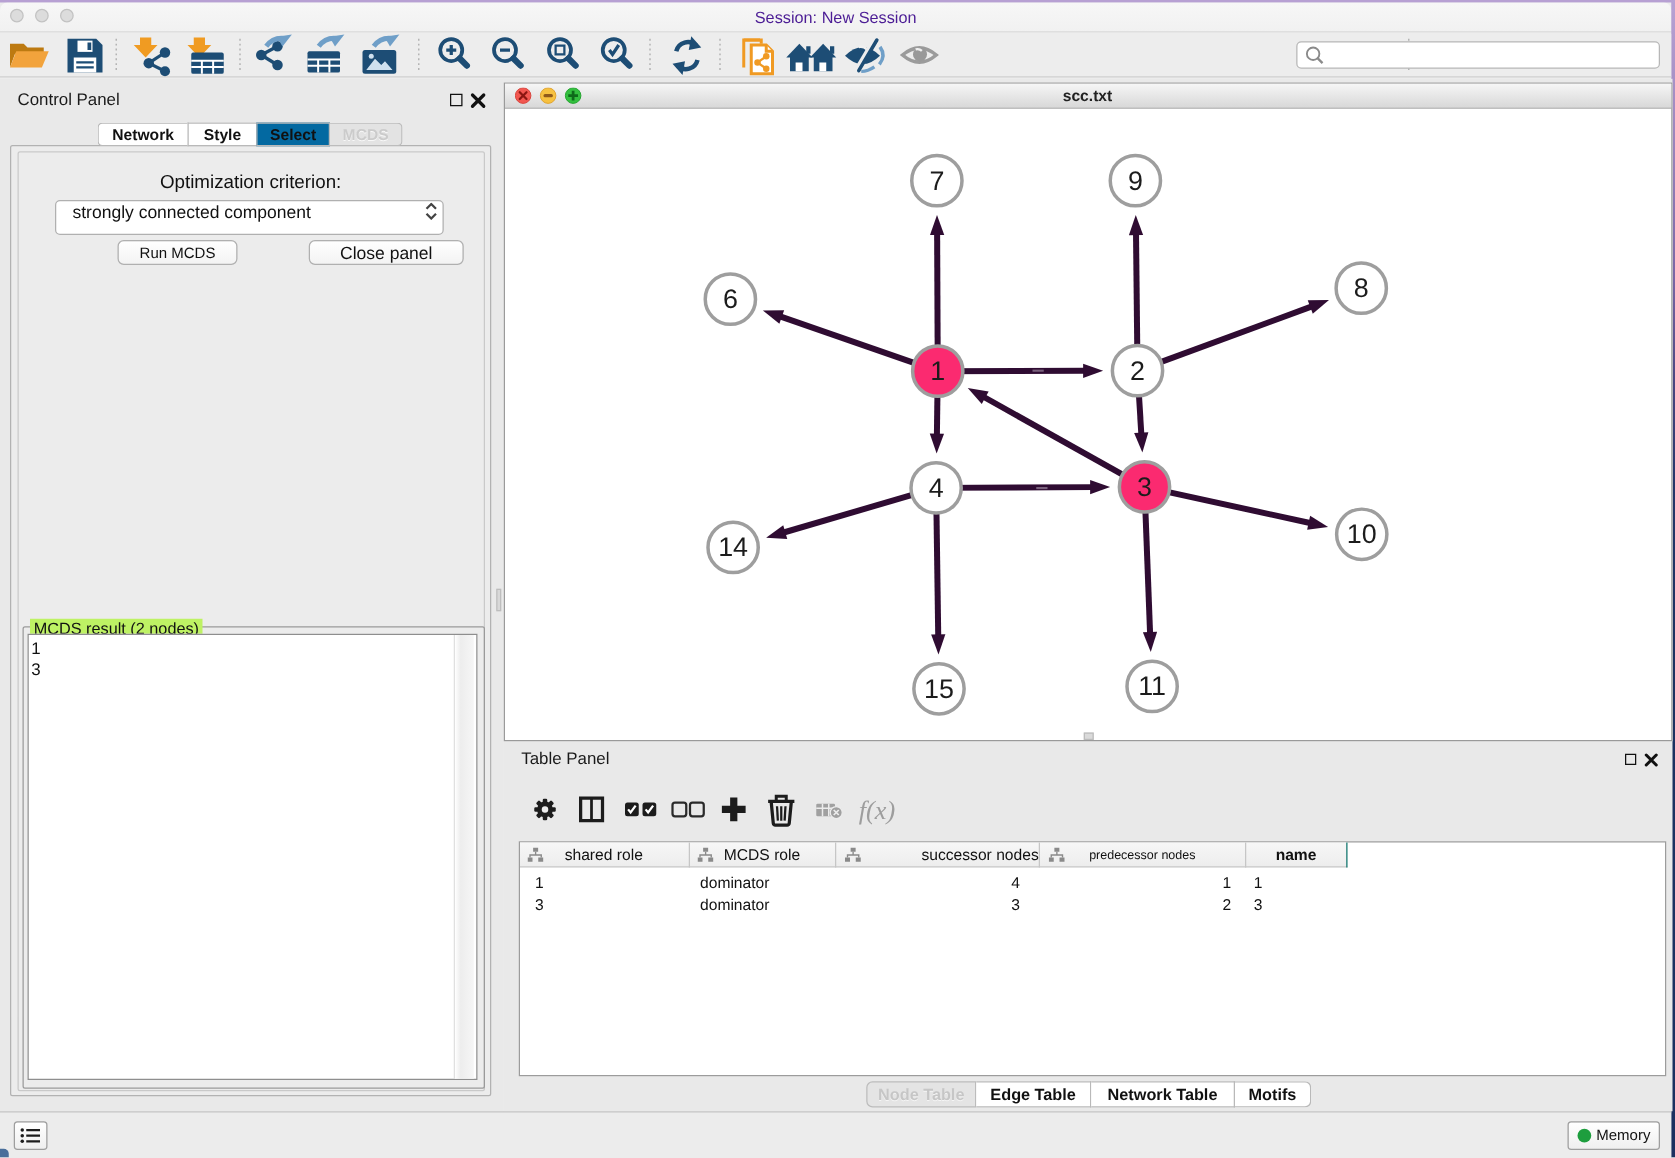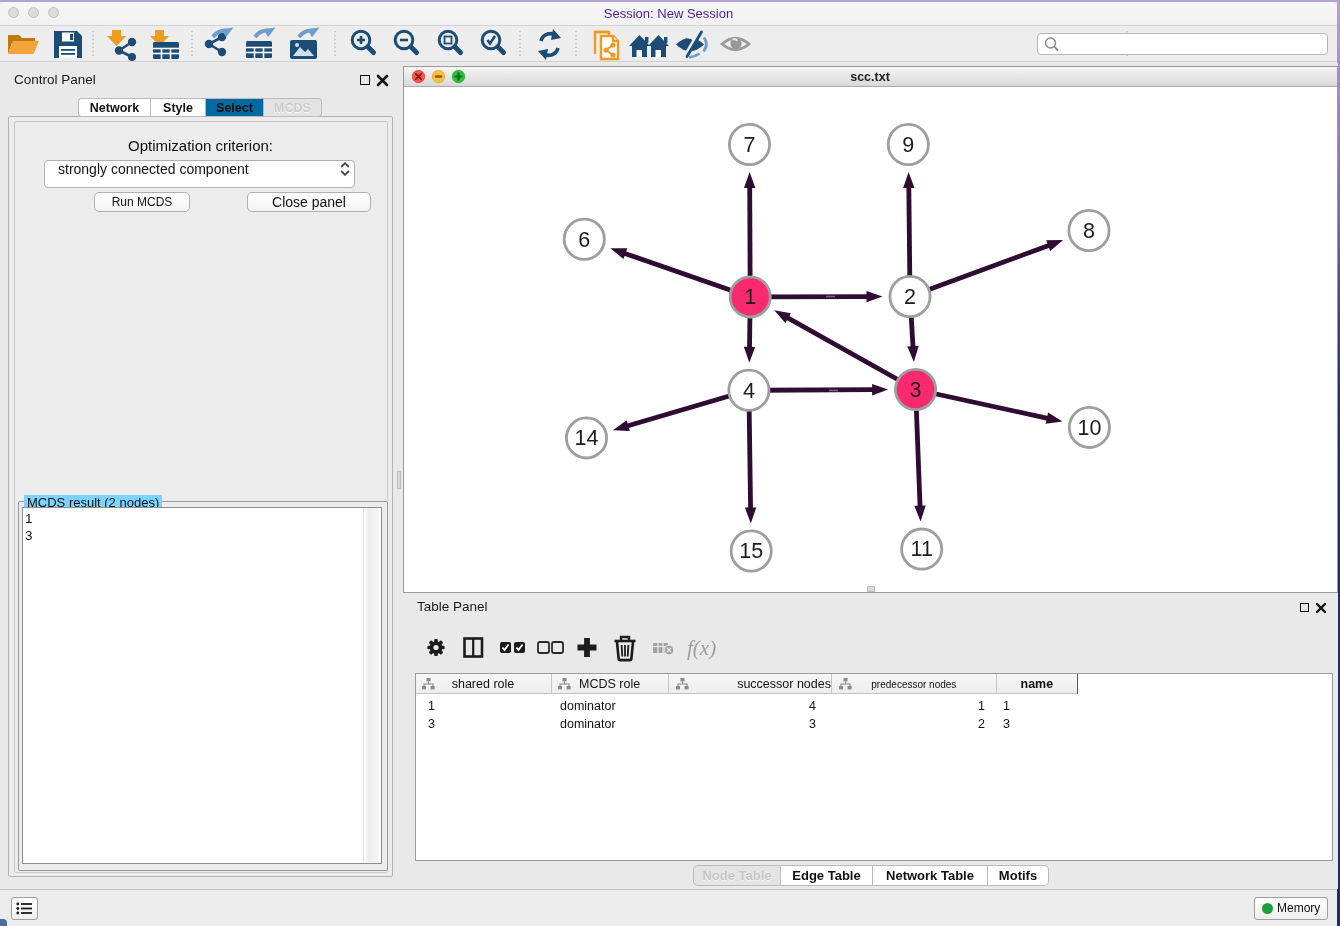--- a/index.html
+++ b/index.html
@@ -190,21 +190,21 @@
 <div class="abs" style="left:9px;top:136.5px;width:383px;text-align:center;font-size:15px;color:#111;">Optimization criterion:</div>
 <div class="abs" style="left:44px;top:159.5px;width:311px;height:28px;background:#fff;border:1px solid #b0b0b0;border-radius:4px;font-size:14px;line-height:17px;color:#111;padding-left:13px;">strongly connected component</div>
 <svg class="abs" style="left:339px;top:162px;" width="12" height="14" viewBox="0 0 12 14">
 <path d="M2.2 5 L6 1.2 L9.8 5" stroke="#444" stroke-width="1.8" fill="none"></path>
 <path d="M2.2 9 L6 12.8 L9.8 9" stroke="#444" stroke-width="1.8" fill="none"></path>
   </svg>
 <div class="abs" style="left:94px;top:191.5px;width:96px;height:20.5px;background:linear-gradient(#ffffff,#f3f3f3);border:1px solid #b0b0b0;border-radius:5px;text-align:center;font-size:12px;line-height:19px;color:#111;">Run MCDS</div>
 <div class="abs" style="left:203px;top:191.5px;width:124px;height:20.5px;background:linear-gradient(#ffffff,#f3f3f3);border:1px solid #b0b0b0;border-radius:5px;text-align:center;font-size:14px;line-height:19px;color:#111;margin-left:44px;">Close panel</div>
 
 <div class="abs" style="left:18px;top:501px;width:370px;height:370px;border:1px solid #9a9a9a;border-radius:2px;"></div>
-<div class="abs" style="left:24px;top:495px;background:#7dd3fc;padding:0 3px;font-size:13px;color:#111;">MCDS result (2 nodes)</div>
+<div class="abs" style="left:24px;top:495px;background:#bef264;padding:0 3px;font-size:13px;color:#111;">MCDS result (2 nodes)</div>
 <div class="abs" style="left:22px;top:507px;width:360px;height:356.5px;background:#fff;border:1px solid #8e8e8e;"></div>
 <div class="abs" style="left:25px;top:511px;font-size:13.5px;color:#111;line-height:16.5px;">1<br>3</div>
 <div class="abs" style="left:362.5px;top:508px;width:16.5px;height:354.5px;background:linear-gradient(90deg,#ffffff,#ededed 30%,#f6f6f6);border-left:1px solid #e0e0e0;"></div>
 
 <div class="abs" style="left:397px;top:471px;width:4px;height:18px;background:#d8d8d8;border:1px solid #bdbdbd;"></div>
 
 <div class="abs" style="left:403px;top:63px;width:934.5px;height:826px;background:#e9e9e9;"></div>
 <div class="abs" style="left:403px;top:66px;width:934.5px;height:526.5px;background:#ffffff;border:1px solid #9a9a9a;"></div>
 <div class="abs" style="left:404px;top:67px;width:932.5px;height:20px;background:linear-gradient(#f6f6f6,#d8d8d8);border-bottom:1px solid #aaaaaa;"></div>
 <div class="abs" style="left:404px;top:70px;width:932px;text-align:center;font-size:12.5px;font-weight:bold;color:#222;">scc.txt</div>

